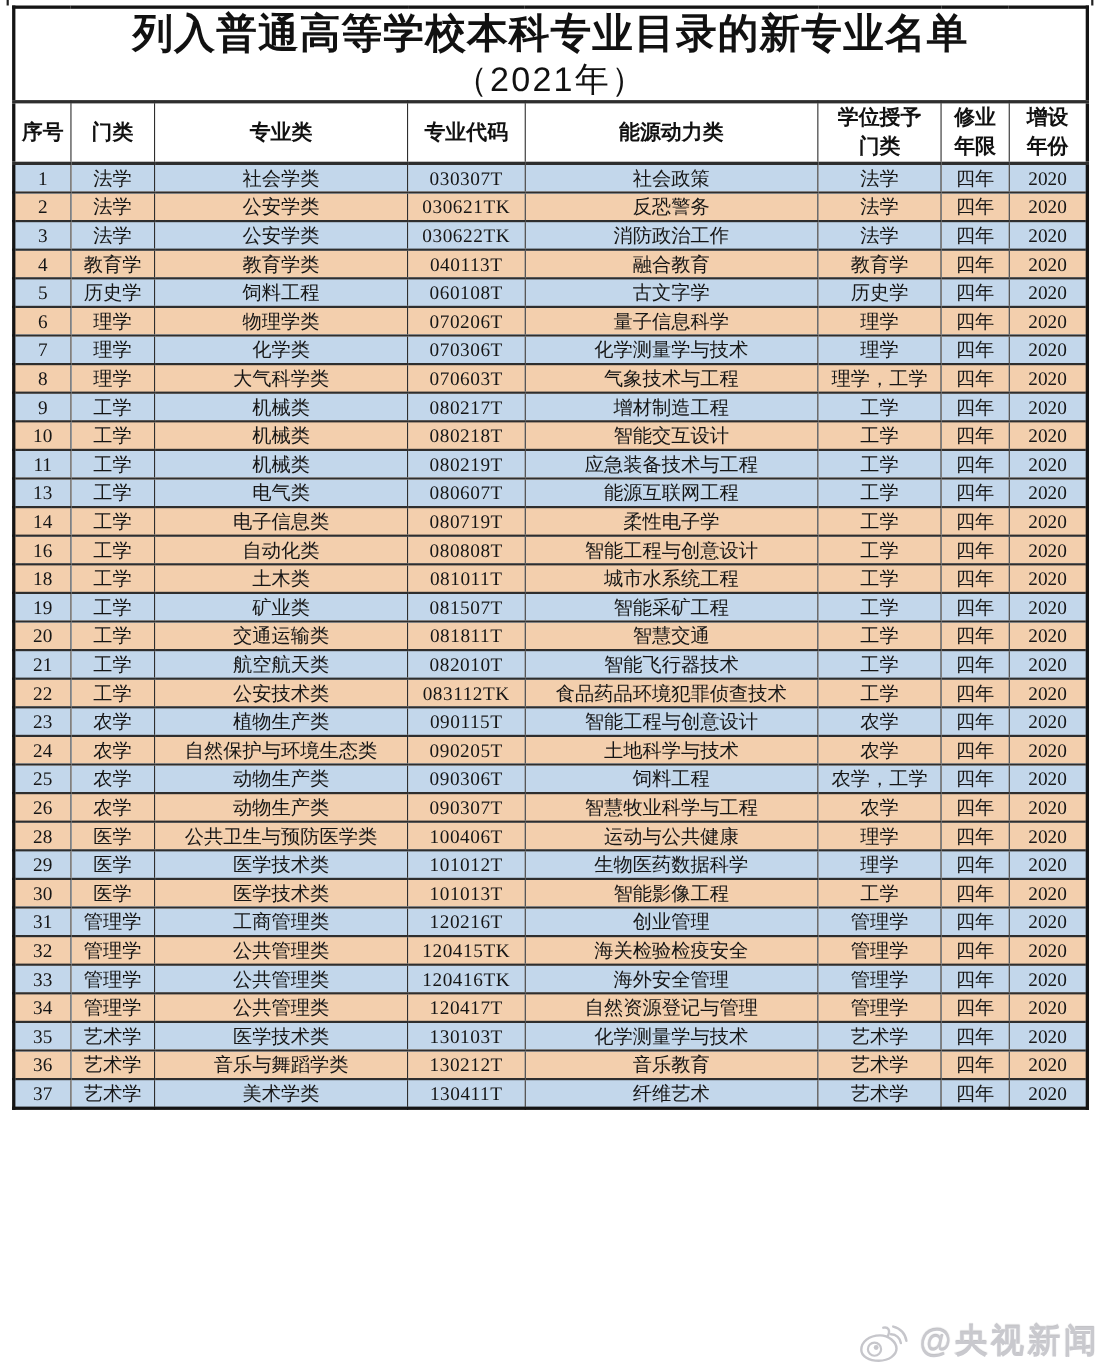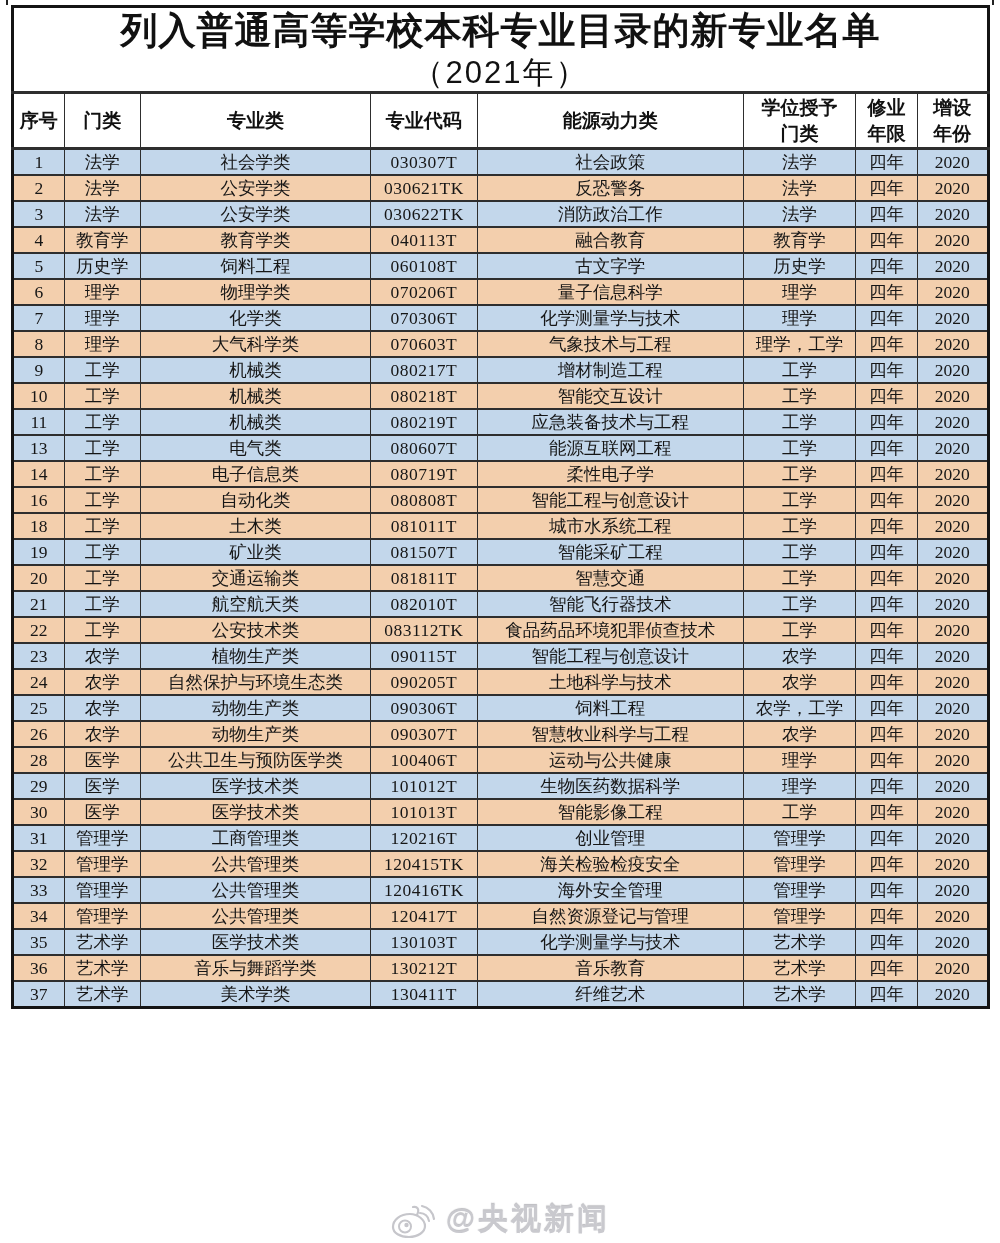--- a/index.html
+++ b/index.html
@@ -51,21 +51,21 @@
   .main-table tbody td{
     height:25.5px;
     font-size:17.5px;
     color:#161616;
   }
   .row-blue td{background:var(--row-blue);}
   .row-peach td{background:var(--row-peach);}
   .code-cell{letter-spacing:0.5px;}
   .footer{
     position:absolute;left:0;top:1196px;width:1000px;height:47px;
-    display:flex;align-items:center;justify-content:center;gap:10px;
+    display:flex;align-items:center;justify-content:flex-end;gap:10px;
     color:var(--watermark);
   }
   .weibo-icon{width:46px;height:40px;flex:0 0 auto;}
   .watermark-text{
     font-family:"Liberation Sans","DejaVu Sans",sans-serif;
     font-size:30px;font-weight:bold;letter-spacing:3px;
     color:var(--watermark);
     text-shadow:0 1px 1px #ffffff, 0 -1px 1px #bbbbbf;
   }
 </style>

